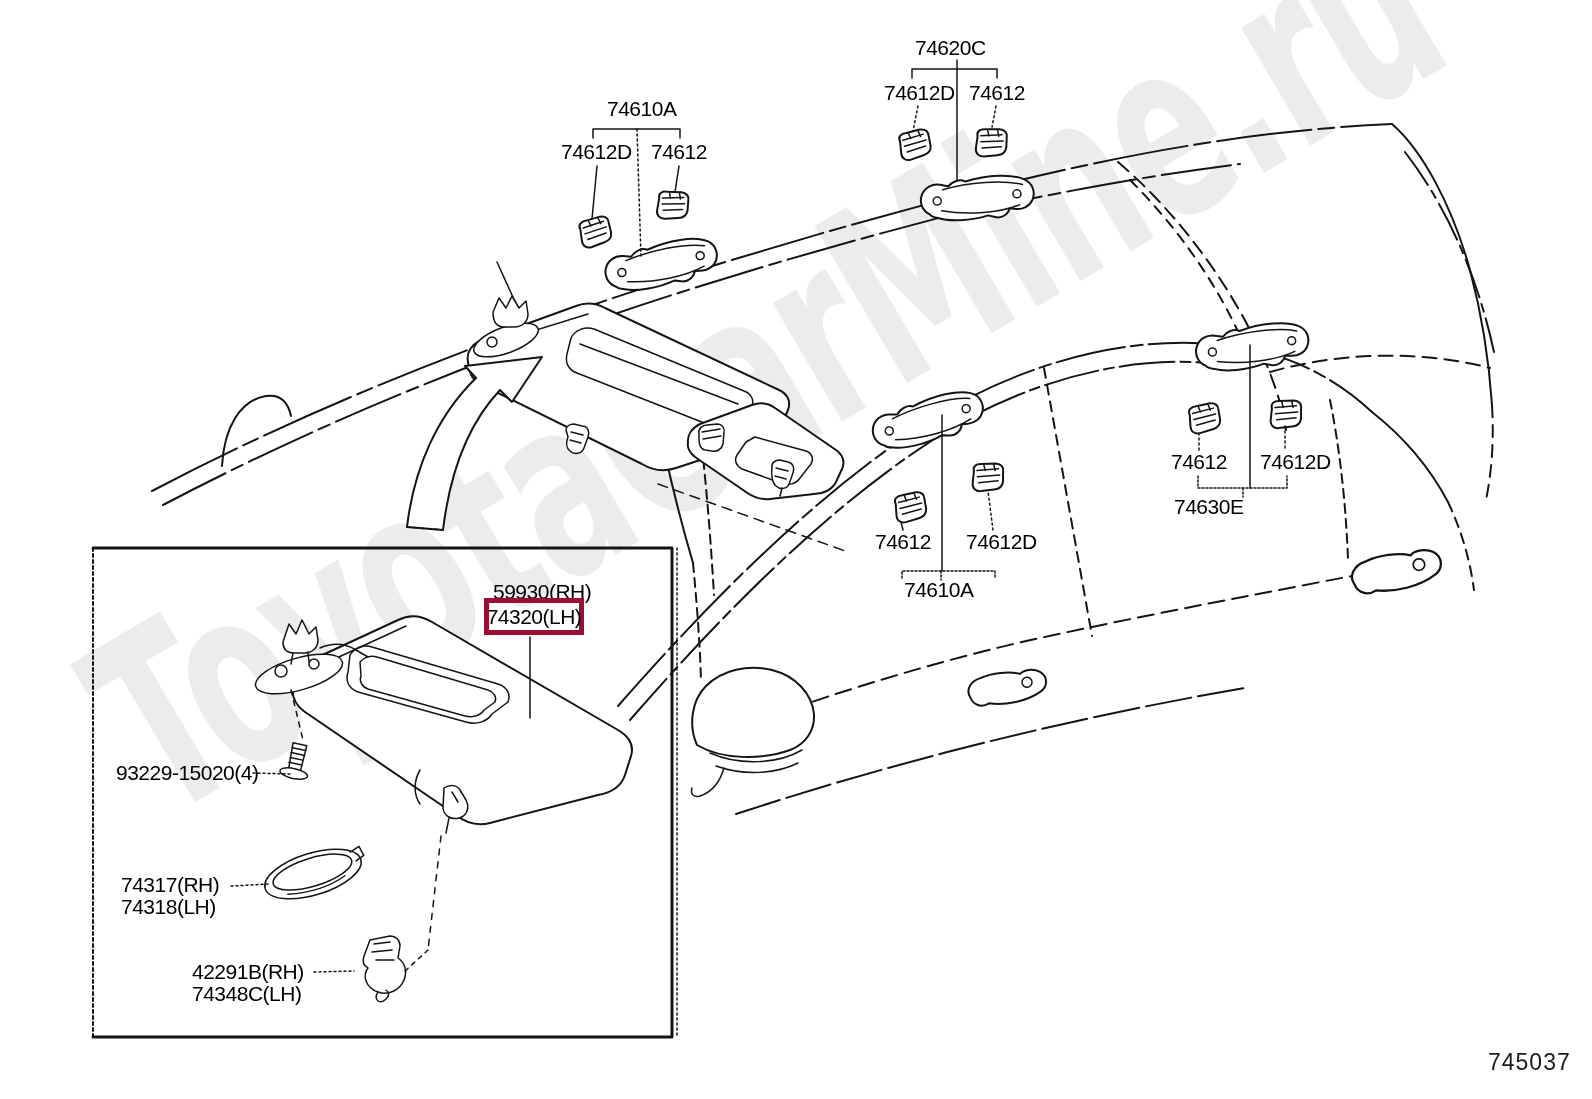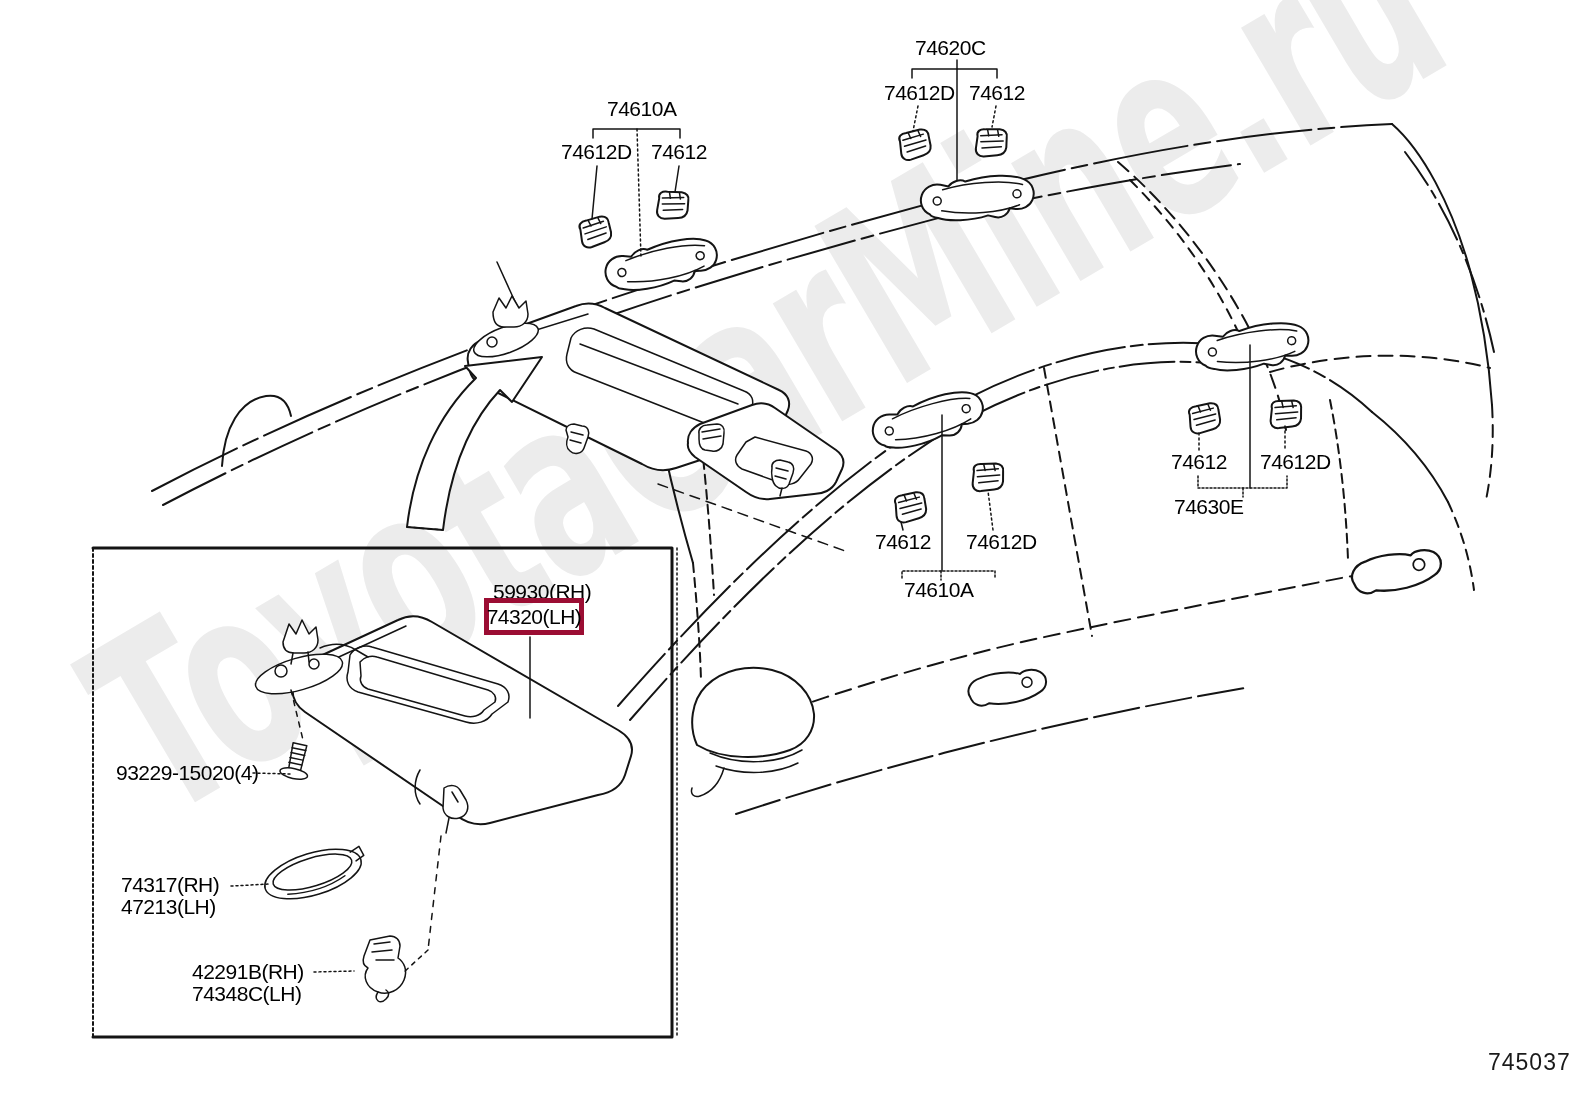--- a/index.html
+++ b/index.html
@@ -237,21 +237,21 @@
 
 <div class="pn" style="left:493px;top:581px">59930(RH)</div>
 <div class="hlbox">
   <span class="pn" style="position:static">74320(LH)</span>
 </div>
 
 <div class="pn" style="left:116px;top:762px">93229-15020(4)</div>
 
 <div class="pn pn2" style="left:121px;top:859px">
   <div>74317(RH)</div>
-  <div>47213(LH)</div>
+  <div>74318(LH)</div>
 </div>
 
 <div class="pn pn2" style="left:192px;top:946px">
   <div>42291B(RH)</div>
   <div>74348C(LH)</div>
 </div>
 
 <div class="figcode">745037</div>
 
 </body></html>

